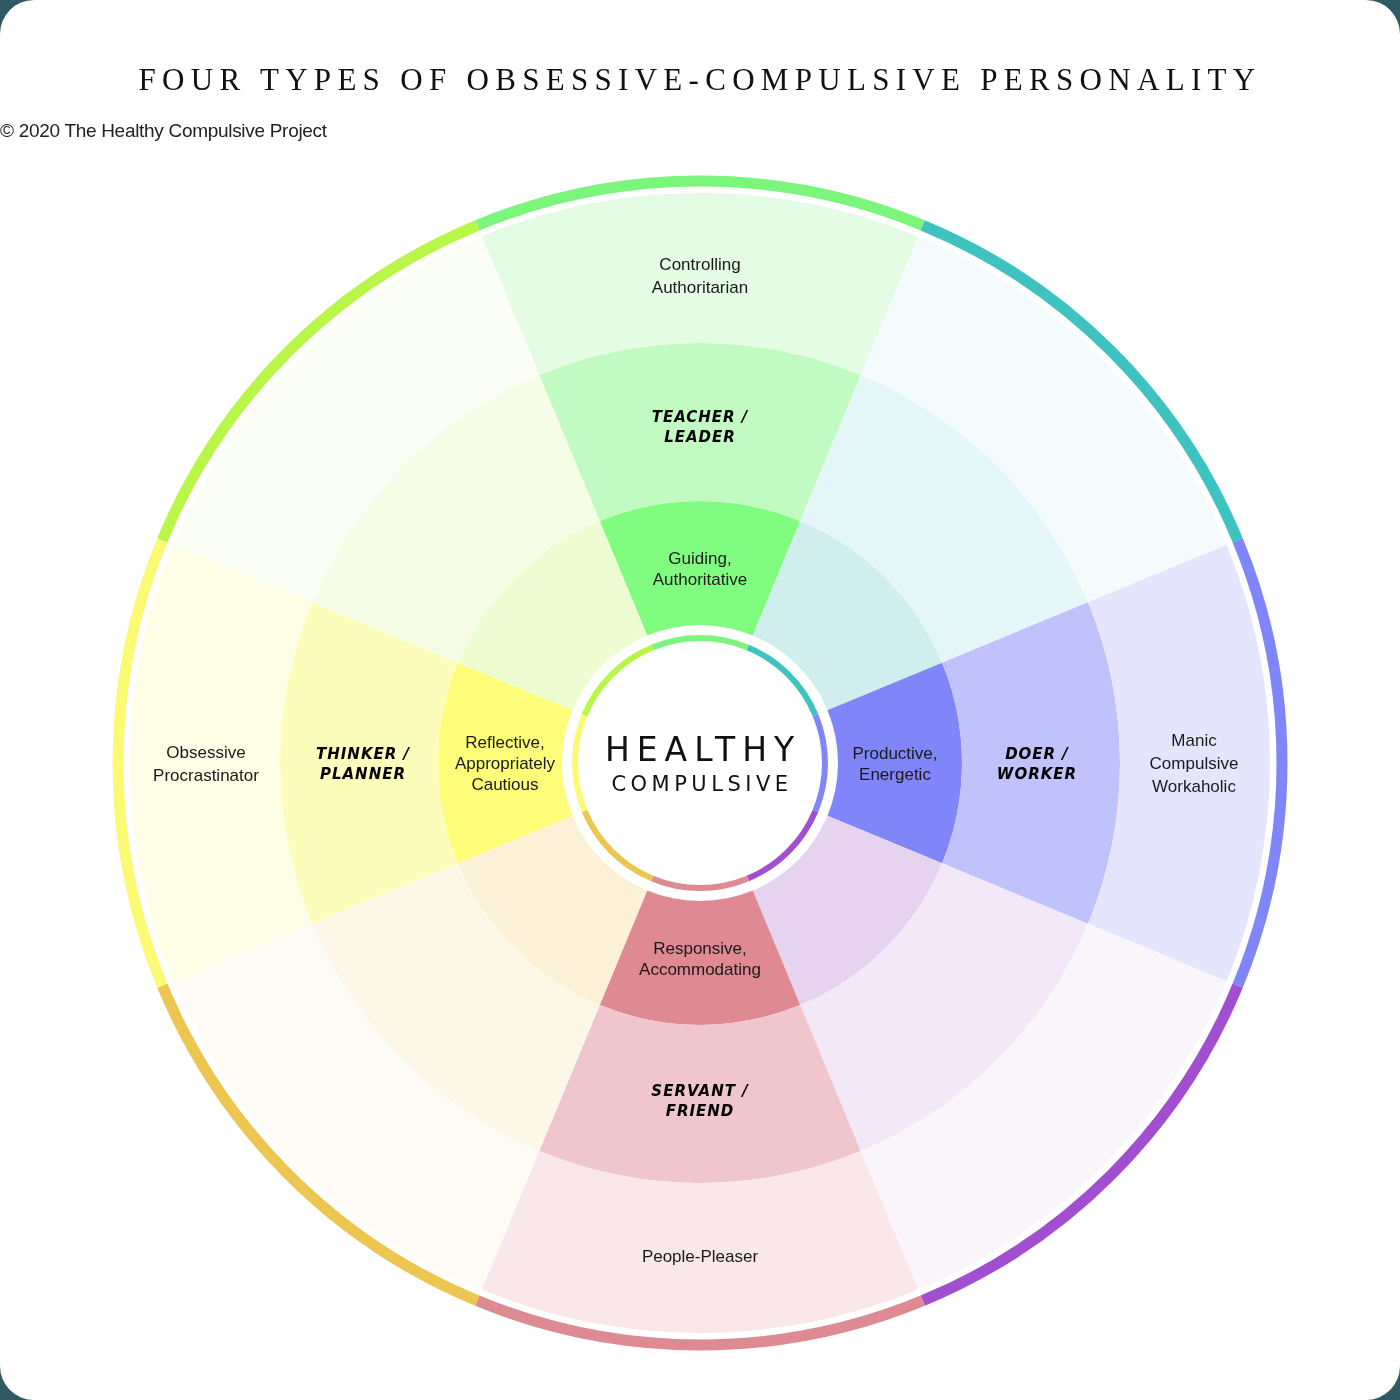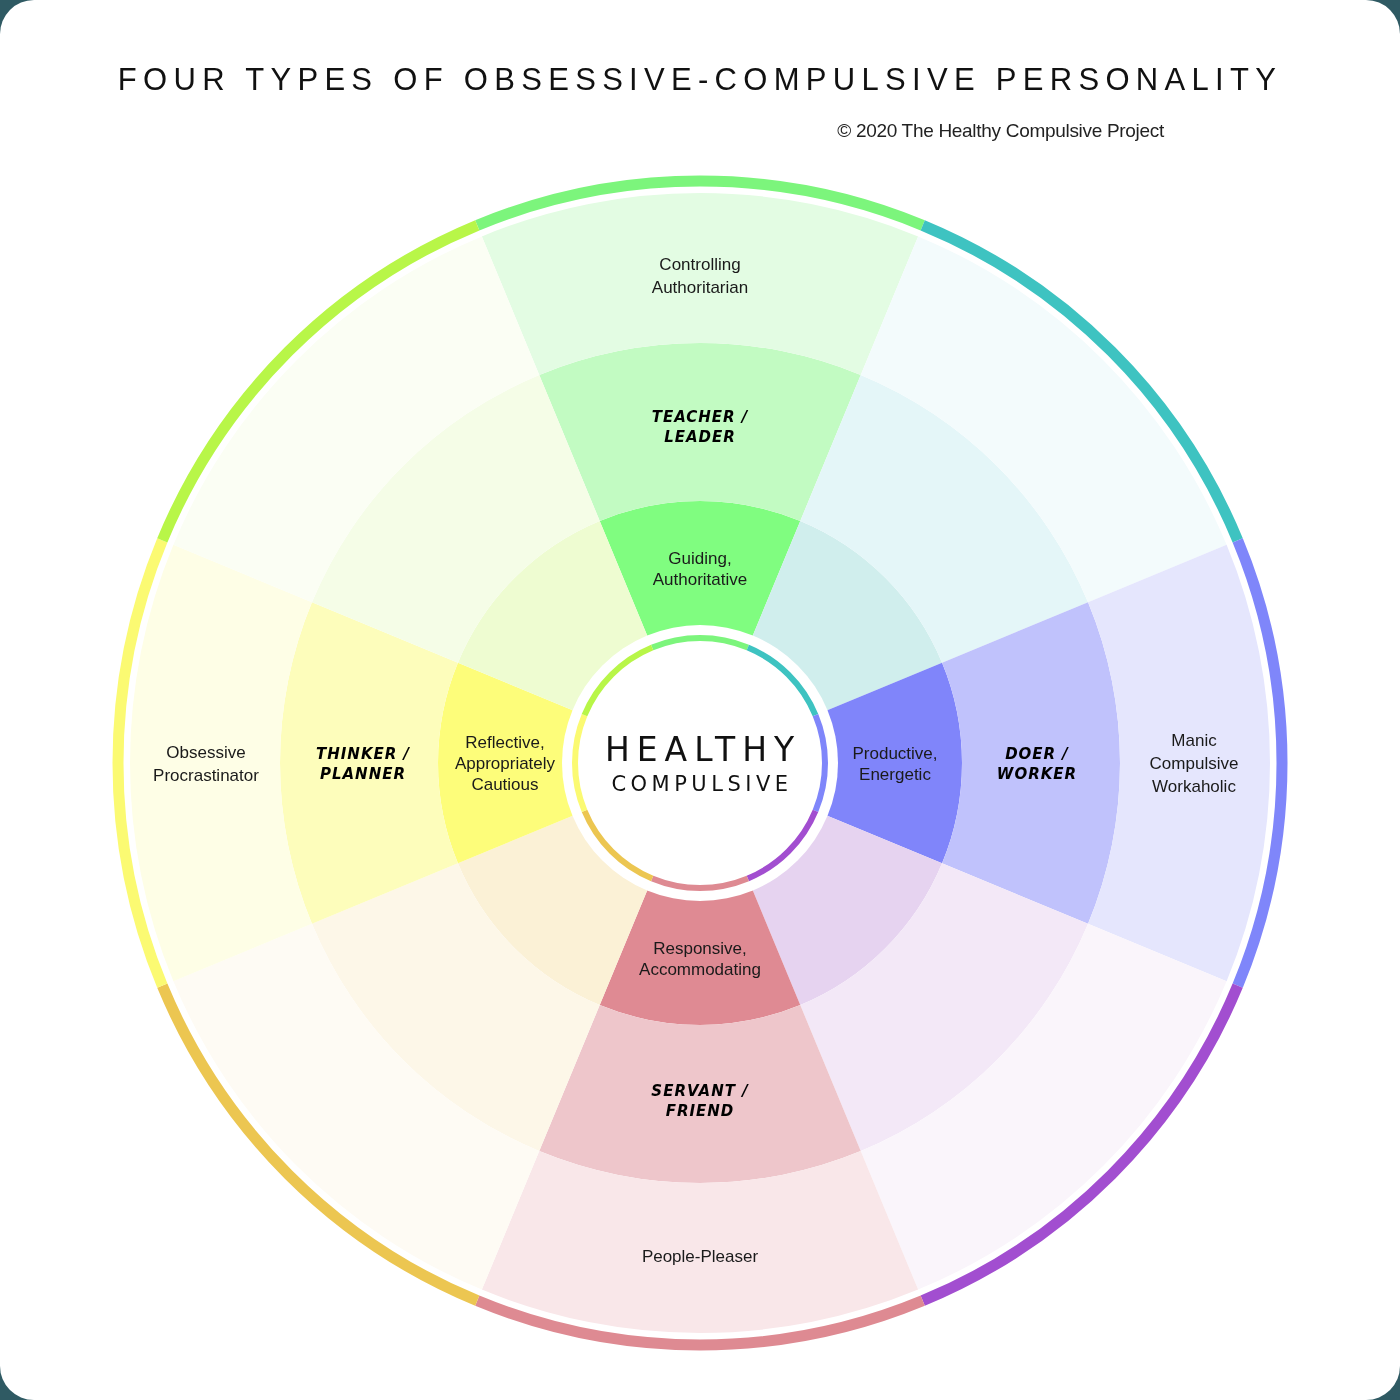--- a/index.html
+++ b/index.html
@@ -13,25 +13,25 @@
     position: absolute; left: 0; top: 0;
     width: 1400px; height: 1400px;
     background: #ffffff;
     border-radius: 34px;
   }
   .title {
     position: absolute; left: 0; top: 62px; width: 1400px;
     text-align: center;
     font-size: 31px; letter-spacing: 6.3px;
     color: #111; font-weight: normal;
-    font-family: Liberation Sans, sans-serif;
+    font-family: Liberation Serif, serif;
   }
   .subtitle {
     position: absolute; left: 0; top: 120px; width: 1164px;
-    text-align: right;
+    text-align: left;
     font-size: 19px; color: #222; letter-spacing: -0.3px;
     font-family: "Liberation Sans", sans-serif;
   }
   svg.wheel { position: absolute; left: 0; top: 0; }
   .lbl { font-family: "Liberation Sans", sans-serif; fill: #1a1a1a; font-size: 17px; }
   .lbl-bold { font-family: "DejaVu Sans", sans-serif; fill: #000; font-size: 15px; font-weight: bold; font-style: italic; letter-spacing: 1px; }
   .center-big { font-family: "DejaVu Sans", sans-serif; fill: #111; font-size: 33px; letter-spacing: 7px; }
   .center-small { font-family: "DejaVu Sans", sans-serif; fill: #111; font-size: 21px; letter-spacing: 4.5px; }
 </style>
 </head>

